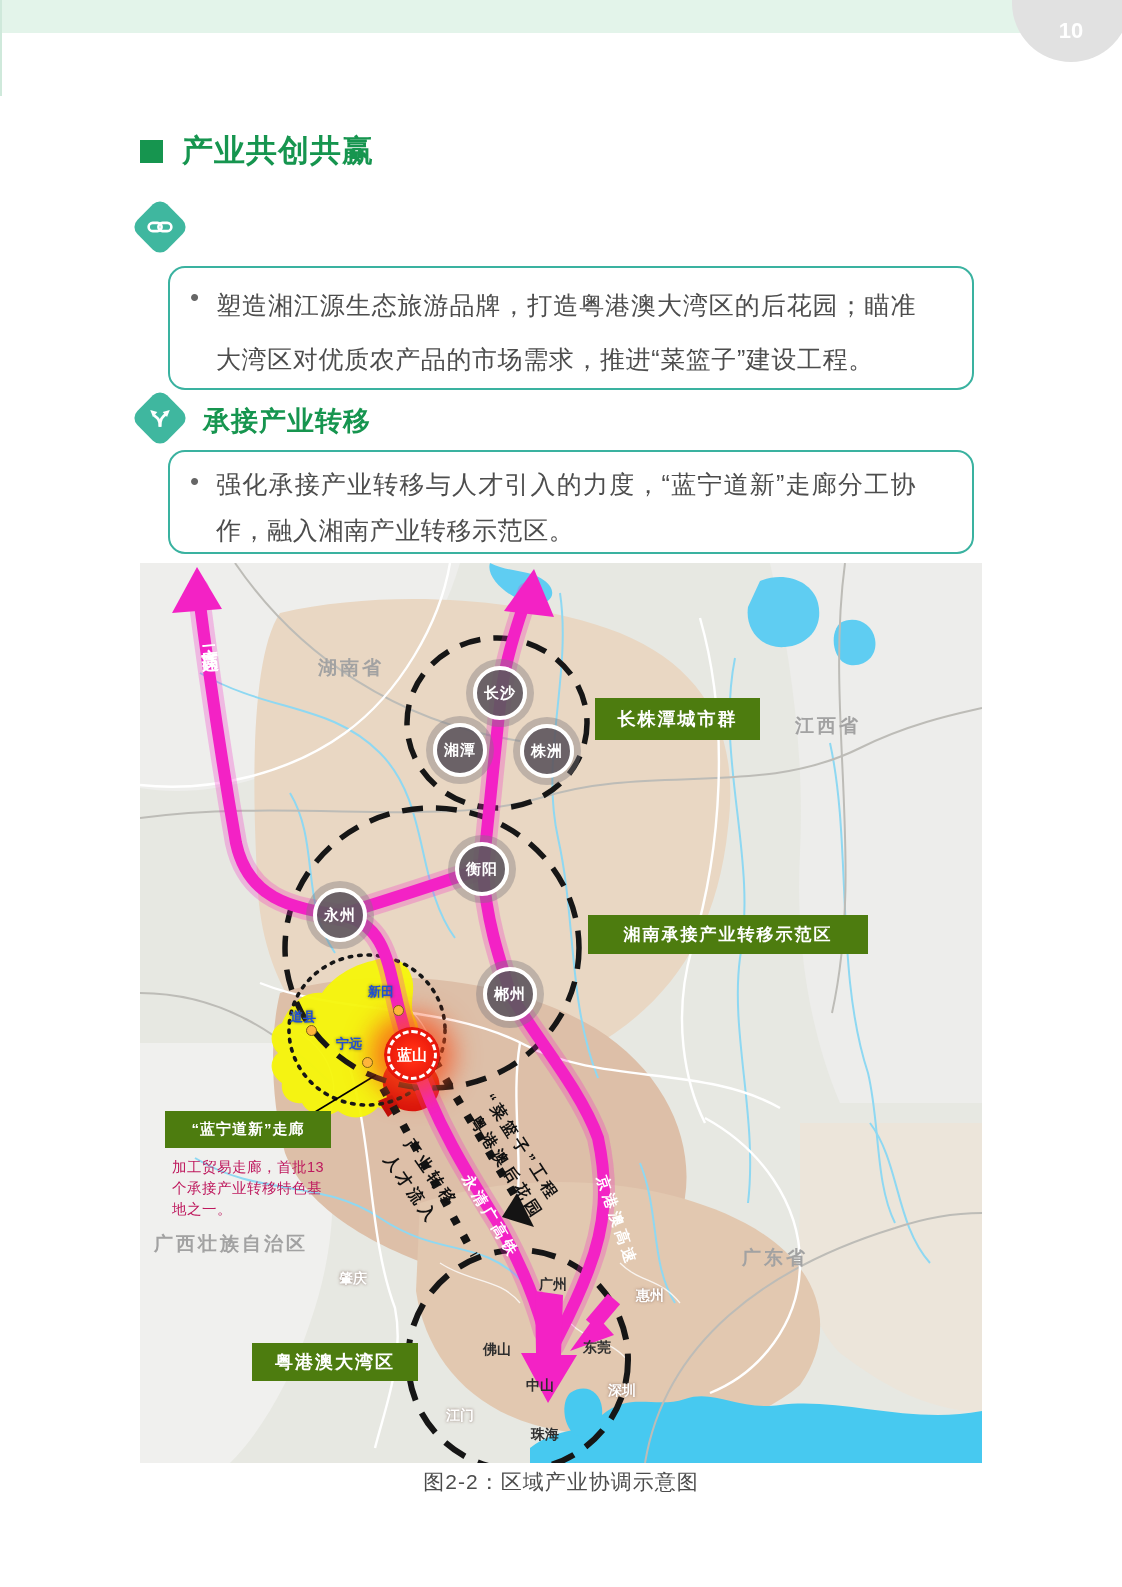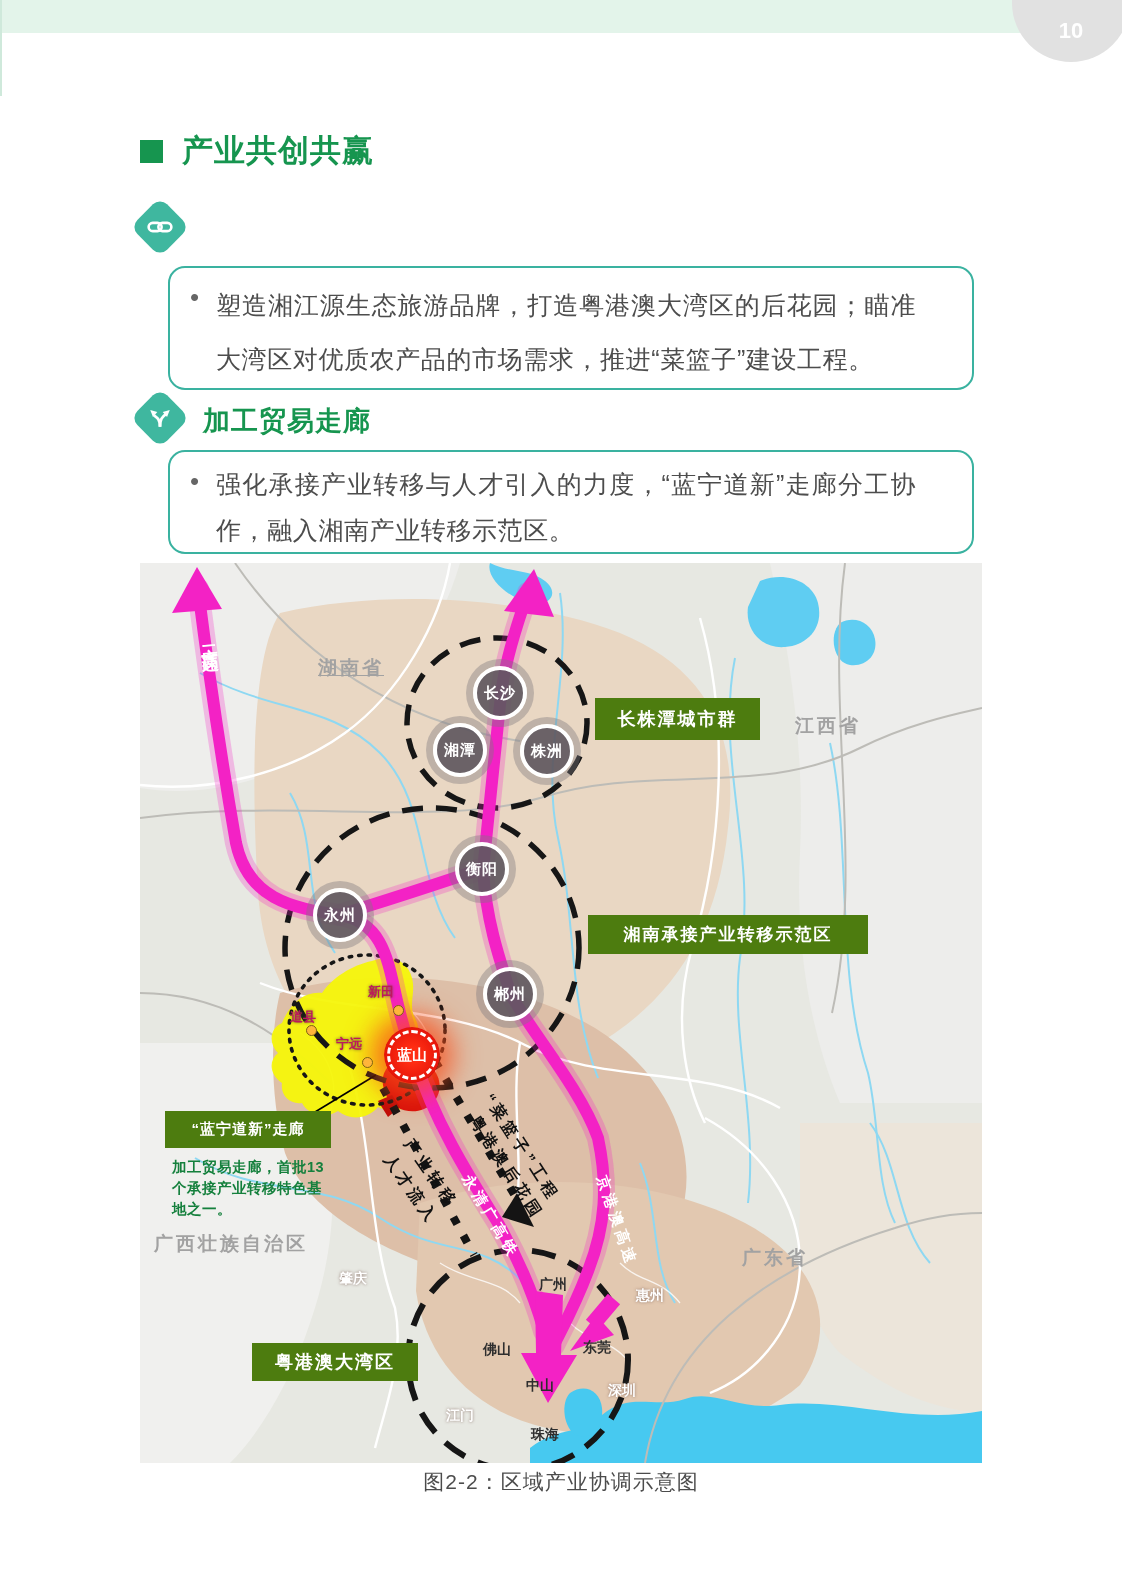--- a/index.html
+++ b/index.html
@@ -32,50 +32,50 @@
   .map{position:absolute;left:140px;top:563px;width:842px;height:900px;overflow:hidden;background:#e7e8e2;}
   .map > *{position:absolute;}
   .map svg{left:0;top:0;}
   .blk{background:#4d7c0f;color:#fff;font-weight:bold;text-align:center;letter-spacing:2px;
        display:flex;align-items:center;justify-content:center;}
   .lab-czt{left:455px;top:135px;width:165px;height:42px;font-size:18px;}
   .lab-xn{left:448px;top:352px;width:280px;height:39px;font-size:17px;}
   .lab-lndx{left:25px;top:548px;width:166px;height:37px;font-size:15px;letter-spacing:1px;}
   .lab-gba{left:112px;top:780px;width:166px;height:38px;font-size:18px;}
   .prov{color:#a2a2a2;font-weight:bold;font-size:19px;letter-spacing:3px;white-space:nowrap;}
-  .prov-hunan{left:178px;top:92px;text-decoration:underline;}
+  .prov-hunan{left:178px;top:92px;}
   .prov-jiangxi{left:655px;top:150px;}
   .prov-guangdong{left:602px;top:682px;}
   .prov-guangxi{left:14px;top:668px;}
   .node{width:46px;height:46px;border-radius:50%;background:rgba(95,88,95,0.92);
         border:4px solid #fff;box-shadow:0 0 0 7px rgba(125,120,125,0.40);
         color:#fff;font-weight:bold;font-size:15px;letter-spacing:1px;
         display:flex;align-items:center;justify-content:center;transform:translate(-50%,-50%);}
   .node-lanshan{width:56px;height:56px;border-radius:50%;transform:translate(-50%,-50%);
         background:radial-gradient(circle,#ff2d13 20%,#e01008 80%);
         box-shadow:0 0 26px 14px rgba(248,78,25,0.75);
         display:flex;align-items:center;justify-content:center;}
   .node-lanshan em{font-style:normal;border:3px dashed #fff;border-radius:50%;width:44px;height:44px;
         display:flex;align-items:center;justify-content:center;color:#fff;font-weight:bold;font-size:15px;}
-  .county{color:#be185d;font-size:13px;font-weight:bold;text-shadow:0 0 3px rgba(90,90,40,.9);white-space:nowrap;}
+  .county{color:#1d4ed8;font-size:13px;font-weight:bold;text-shadow:0 0 3px rgba(90,90,40,.9);white-space:nowrap;}
   .cdot{width:9px;height:9px;border-radius:50%;background:#ffb53a;border:1.5px solid #7c6212;}
   .gcity{font-size:14px;font-weight:600;white-space:nowrap;transform:translate(-50%,-50%);}
   .gcity.dk{color:#2e2e2e;}
   .gcity.wt{color:#fff;text-shadow:0 0 3px rgba(120,90,80,.8);}
   .roadlab{color:#fff;font-weight:bold;white-space:nowrap;transform-origin:0 0;}
   .lab-eg{left:56px;top:70px;font-size:17px;writing-mode:vertical-rl;text-orientation:upright;
         letter-spacing:3px;transform:rotate(-5deg);}
   .lab-yqg{left:334px;top:608px;font-size:15px;letter-spacing:4px;transform:rotate(59deg);}
   .lab-jga{left:470px;top:610px;font-size:15px;letter-spacing:4px;transform:rotate(71deg);}
   .flow{color:#111;font-weight:bold;font-size:16px;letter-spacing:4px;white-space:nowrap;transform-origin:0 0;}
   .fl-ind{left:276px;top:572px;transform:rotate(55deg);}
   .fl-tal{left:256px;top:588px;transform:rotate(55deg);}
   .fl-bas{left:356px;top:527px;transform:rotate(57deg);}
   .fl-bg{left:342px;top:549px;transform:rotate(57deg);}
-  .corridor-note{left:32px;top:594px;width:155px;color:#15803d;font-weight:bold;
+  .corridor-note{left:32px;top:594px;width:155px;color:#be185d;font-weight:normal;
         font-size:14.5px;line-height:1.45;letter-spacing:0.5px;}
   .caption{position:absolute;left:140px;top:1468px;width:842px;text-align:center;
         font-size:21px;color:#4c4c4c;letter-spacing:1px;}
 </style>
 </head>
 <body>
 
 <div class="page">
   <div class="topbar"></div>
   <div class="left-accent"></div>
@@ -105,21 +105,21 @@
   <div class="diamond icon2">
     <svg width="26" height="26" viewBox="0 0 24 24">
       <g stroke="#fff" stroke-width="2.6" fill="none">
         <path d="M12,20 C12,14 10,12 6.5,9.5"></path>
         <path d="M12,20 C12,13 14,11 17.5,8.5"></path>
       </g>
       <path d="M3,4.5 L9.5,6.5 L5.5,11 Z" fill="#fff"></path>
       <path d="M21,4.5 L14.5,6.5 L18.5,11 Z" fill="#fff"></path>
     </svg>
   </div>
-  <div class="h2-text h2-2">加工贸易走廊</div>
+  <div class="h2-text h2-2">承接产业转移</div>
 
   <div class="note-box box2">
     <span class="note-bullet">•</span>
     <div class="note-text">强化承接产业转移与人才引入的力度，“蓝宁道新”走廊分工协作，融入湘南产业转移示范区。</div>
   </div>
 
   <div class="map">
     <svg width="842" height="900" viewBox="0 0 842 900">
       <rect width="842" height="900" fill="#e7e8e2"></rect>
       <path d="M0,0 H320 C300,70 250,140 190,180 C130,220 60,235 0,225 Z" fill="#eeeeec"></path>

